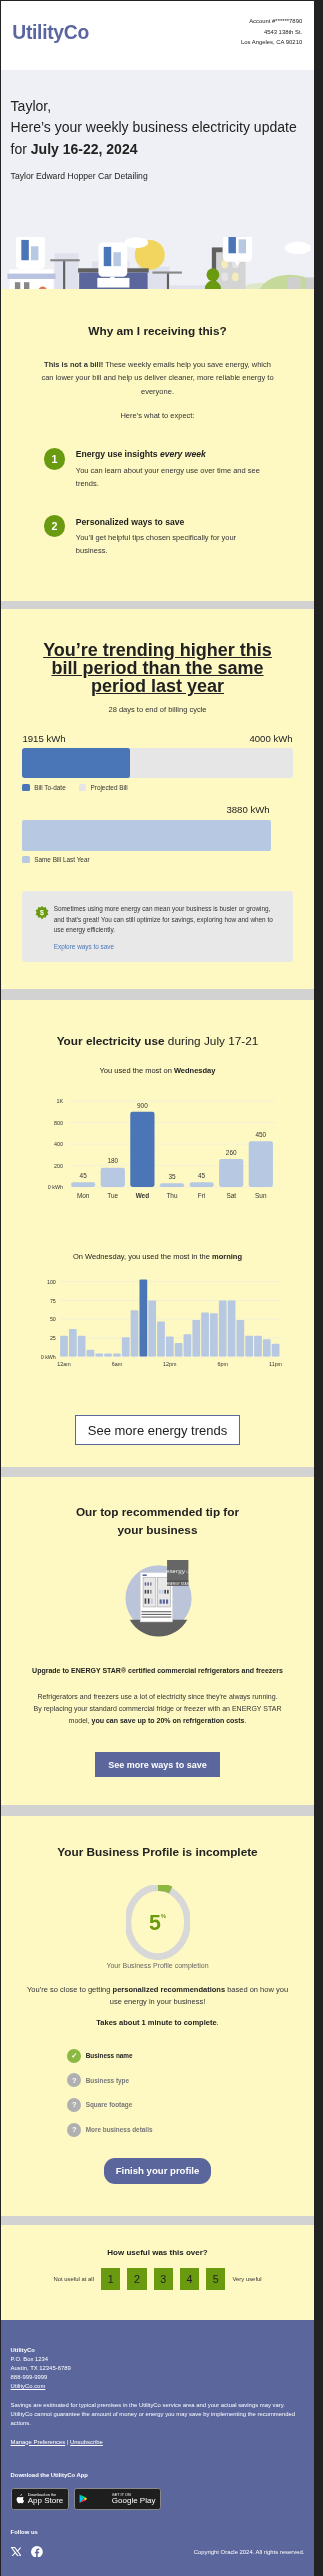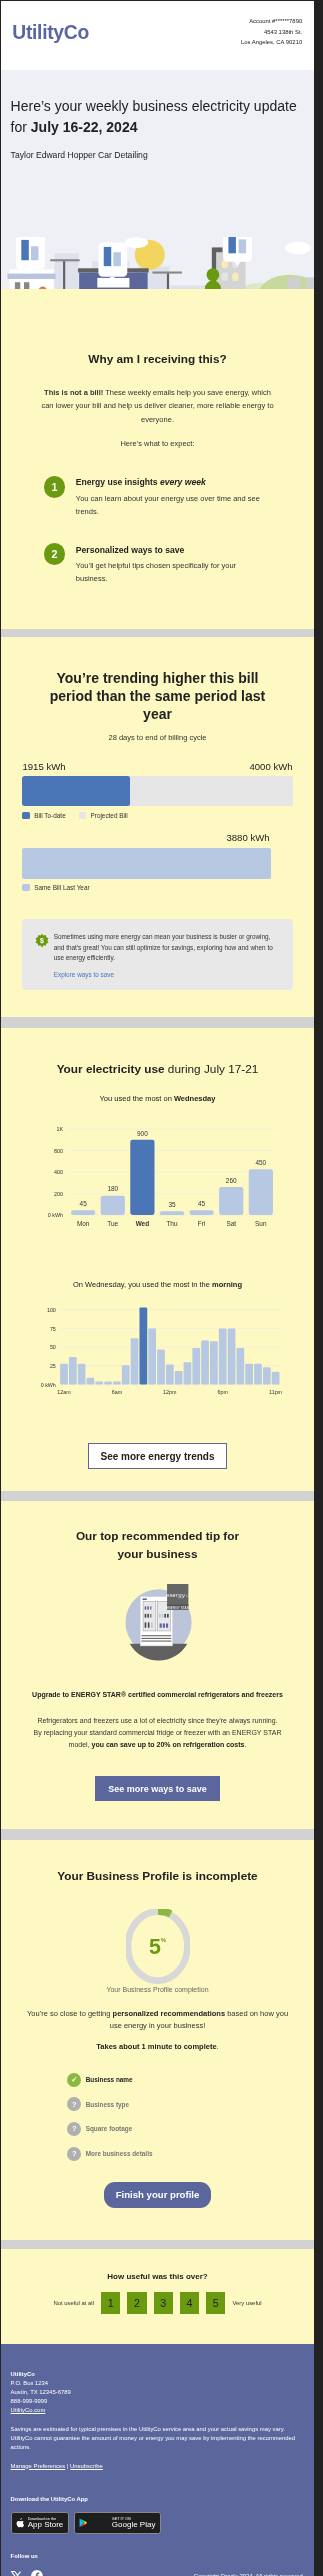--- a/index.html
+++ b/index.html
@@ -17,34 +17,34 @@
   .hero { background: #eff0f5; padding: 26px 9.6px 0 9.6px; height: 219px; position: relative; overflow: hidden; }
   .hero-title { font-size: 14px; line-height: 21.4px; color: #222; }
   .hero-title b { font-weight: bold; }
   .hero-sub { font-size: 8.6px; margin-top: 10.7px; color: #222; }
   .scene { position: absolute; left: 0; top: 167px; width: 320px; height: 115px; }
 
   .sec { text-align: center; padding: 0 21.4px; }
   .h2 { font-size: 11.8px; font-weight: bold; line-height: 18px; color: #222; }
 
   
-  .why { padding-top: 61px; padding-bottom: 43px; }
+  .why { padding-top: 33px; padding-bottom: 43px; }
   .why p.lead { font-size: 7.5px; line-height: 13.4px; margin: 18px auto 0; width: 236px; color: #333; }
   .why p.exp { font-size: 7.5px; margin-top: 13px; color: #333; }
   .steps { text-align: left; margin: 28px 0 0 21.4px; }
   .step { display: flex; gap: 10.7px; margin-bottom: 25px; }
   .step:last-child { margin-bottom: 0; }
   .num { width: 21.4px; height: 21.4px; border-radius: 50%; background: #6a9a10; color: #fff; font-weight: bold; font-size: 10.7px; display: flex; align-items: center; justify-content: center; flex-shrink: 0; }
   .step-t { font-size: 8.6px; font-weight: bold; color: #222; margin-top: 1.1px; }
   .step-t i { font-style: italic; text-align: center; }
   .step-d { font-size: 7.5px; line-height: 13.4px; color: #333; margin-top: 4.3px; width: 193px; }
 
   
   .trend { padding: 32px 21.4px 27px; }
-  .trend .h2 { font-size: 14px; }
+  .trend .h2 { font-size: 18px; text-decoration: underline; }
   .trend .cycle { text-align: center; font-size: 7.5px; margin-top: 9.6px; color: #333; }
   .kwh-row { display: flex; justify-content: space-between; font-size: 9.6px; margin-top: 19.3px; color: #222; }
   .bar-track { height: 30px; background: #e6e6e6; border-radius: 2.1px; margin-top: 4.3px; position: relative; overflow: hidden; }
   .bar-fill { position: absolute; left: 0; top: 0; bottom: 0; background: #4a76b8; border-radius: 2.1px; }
   .legend { display: flex; gap: 13px; margin-top: 5.4px; font-size: 6.4px; color: #333; align-items: center; }
   .lg { display: flex; align-items: center; gap: 4.3px; }
   .sw { width: 7.5px; height: 7.5px; border-radius: 1.6px; }
   .ly-label { text-align: right; font-size: 9.6px; margin-top: 13px; color: #222; }
   .ly-bar { height: 31px; background: #b6c8e2; border-radius: 2.1px; margin-top: 4.3px; }
   .tipbox { background: #e8e8e8; border-radius: 3.2px; margin-top: 28px; padding: 13px 11.8px 11.8px 13px; display: flex; gap: 4.3px; }
@@ -52,21 +52,21 @@
   .tip-text { font-size: 6.4px; line-height: 10.2px; color: #333; }
   .tip-link { font-size: 6.4px; color: #4a76b8; margin-top: 7.5px; display: inline-block; text-decoration: none; }
 
   
   .usage { padding: 32px 21.4px 21.4px; text-align: center; }
   .usage .h2 { font-weight: normal; font-size: 11.8px; text-align: center; }
   .usage .h2 b { font-weight: bold; }
   .usage .sub { font-size: 7.5px; margin-top: 16px; color: #222; }
   .chart { position: relative; margin: 10.7px auto 0; }
   .hour-sub { font-size: 7.5px; margin-top: 35px; color: #222; }
-  .btn-outline { display: inline-block; border: 1.1px solid #5a66a0; padding: 6.4px 11.8px; font-size: 10px; font-weight: bold; color: #222; margin-top: 35px; background: #fff; text-decoration: none; }
+  .btn-outline { display: inline-block; border: 1.1px solid #5a66a0; padding: 6.4px 11.8px; font-size: 13px; font-weight: normal; color: #222; margin-top: 35px; background: #fff; text-decoration: none; }
 
   
   .tip { padding: 26px 21.4px 28px; text-align: center; }
   .tip .illus { margin: 20.4px auto 0; width: 70px; height: 80px; position: relative; }
   .tip-title { font-size: 7px; font-weight: bold; line-height: 11.8px; margin-top: 23.6px; color: #222; }
   .tip-body { font-size: 7px; line-height: 11.8px; margin-top: 14px; color: #333; padding: 0 10.7px; }
   .tip-body b { color: #222; }
   .btn-fill { display: inline-block; background: #5a669c; color: #fff; font-size: 9px; font-weight: bold; padding: 7.5px 13px; margin-top: 26px; text-decoration: none; }
 
   
@@ -120,20 +120,21 @@
     <div class="logo">UtilityCo</div>
     <div class="acct">
       <div>Account #******7890</div>
       <div>4543 138th St.</div>
       <div>Los Angeles, CA 90210</div>
     </div>
   </div>
 
   <div class="hero">
     <div class="hero-title">
+      <div>Taylor,</div>
       <span>Here’s your weekly business electricity update for </span><b>July 16-22, 2024</b>
     </div>
     <div class="hero-sub">Taylor Edward Hopper Car Detailing</div>
 
     <svg class="scene" viewBox="0 0 598 214" width="320" height="115">
       <rect x="0" y="0" width="598" height="214" fill="#eff0f5"></rect>
       <rect x="100" y="30" width="45" height="120" fill="#dfe1ec"></rect>
       <rect x="170" y="45" width="70" height="110" fill="#dfe1ec"></rect>
       <rect x="255" y="55" width="60" height="100" fill="#dfe1ec"></rect>
       <rect x="310" y="90" width="120" height="70" fill="#dfe1ec"></rect>

